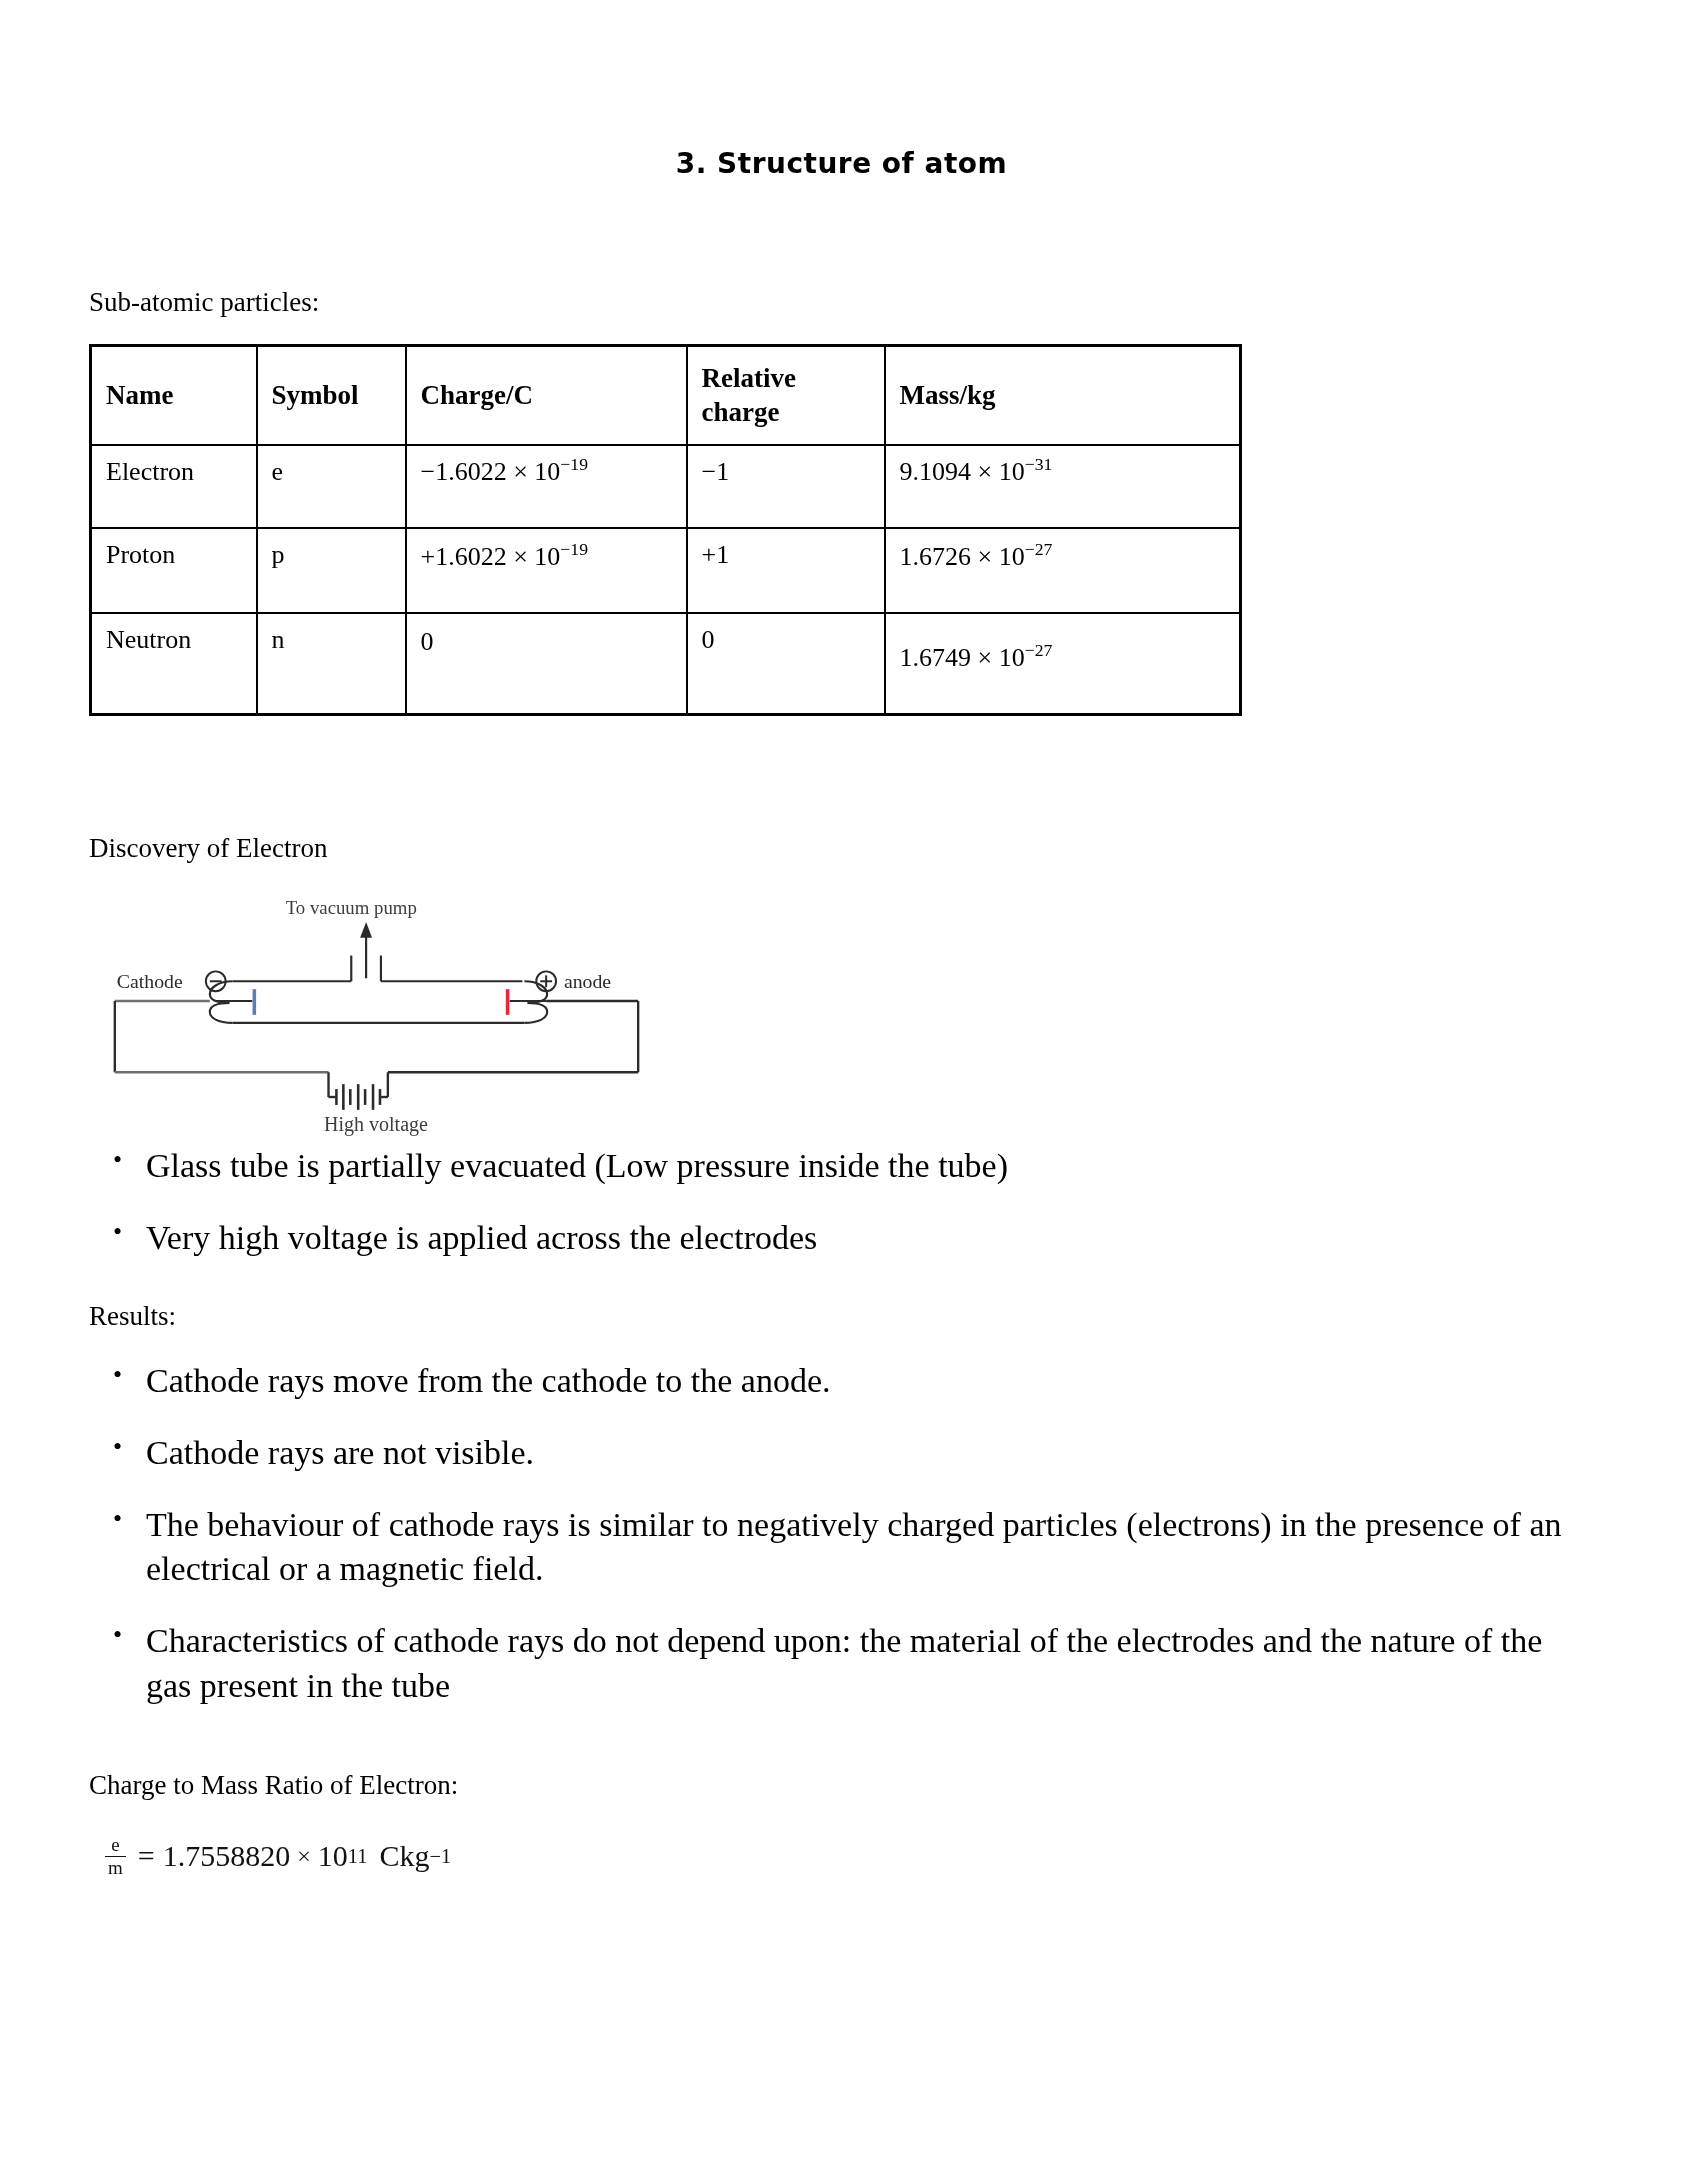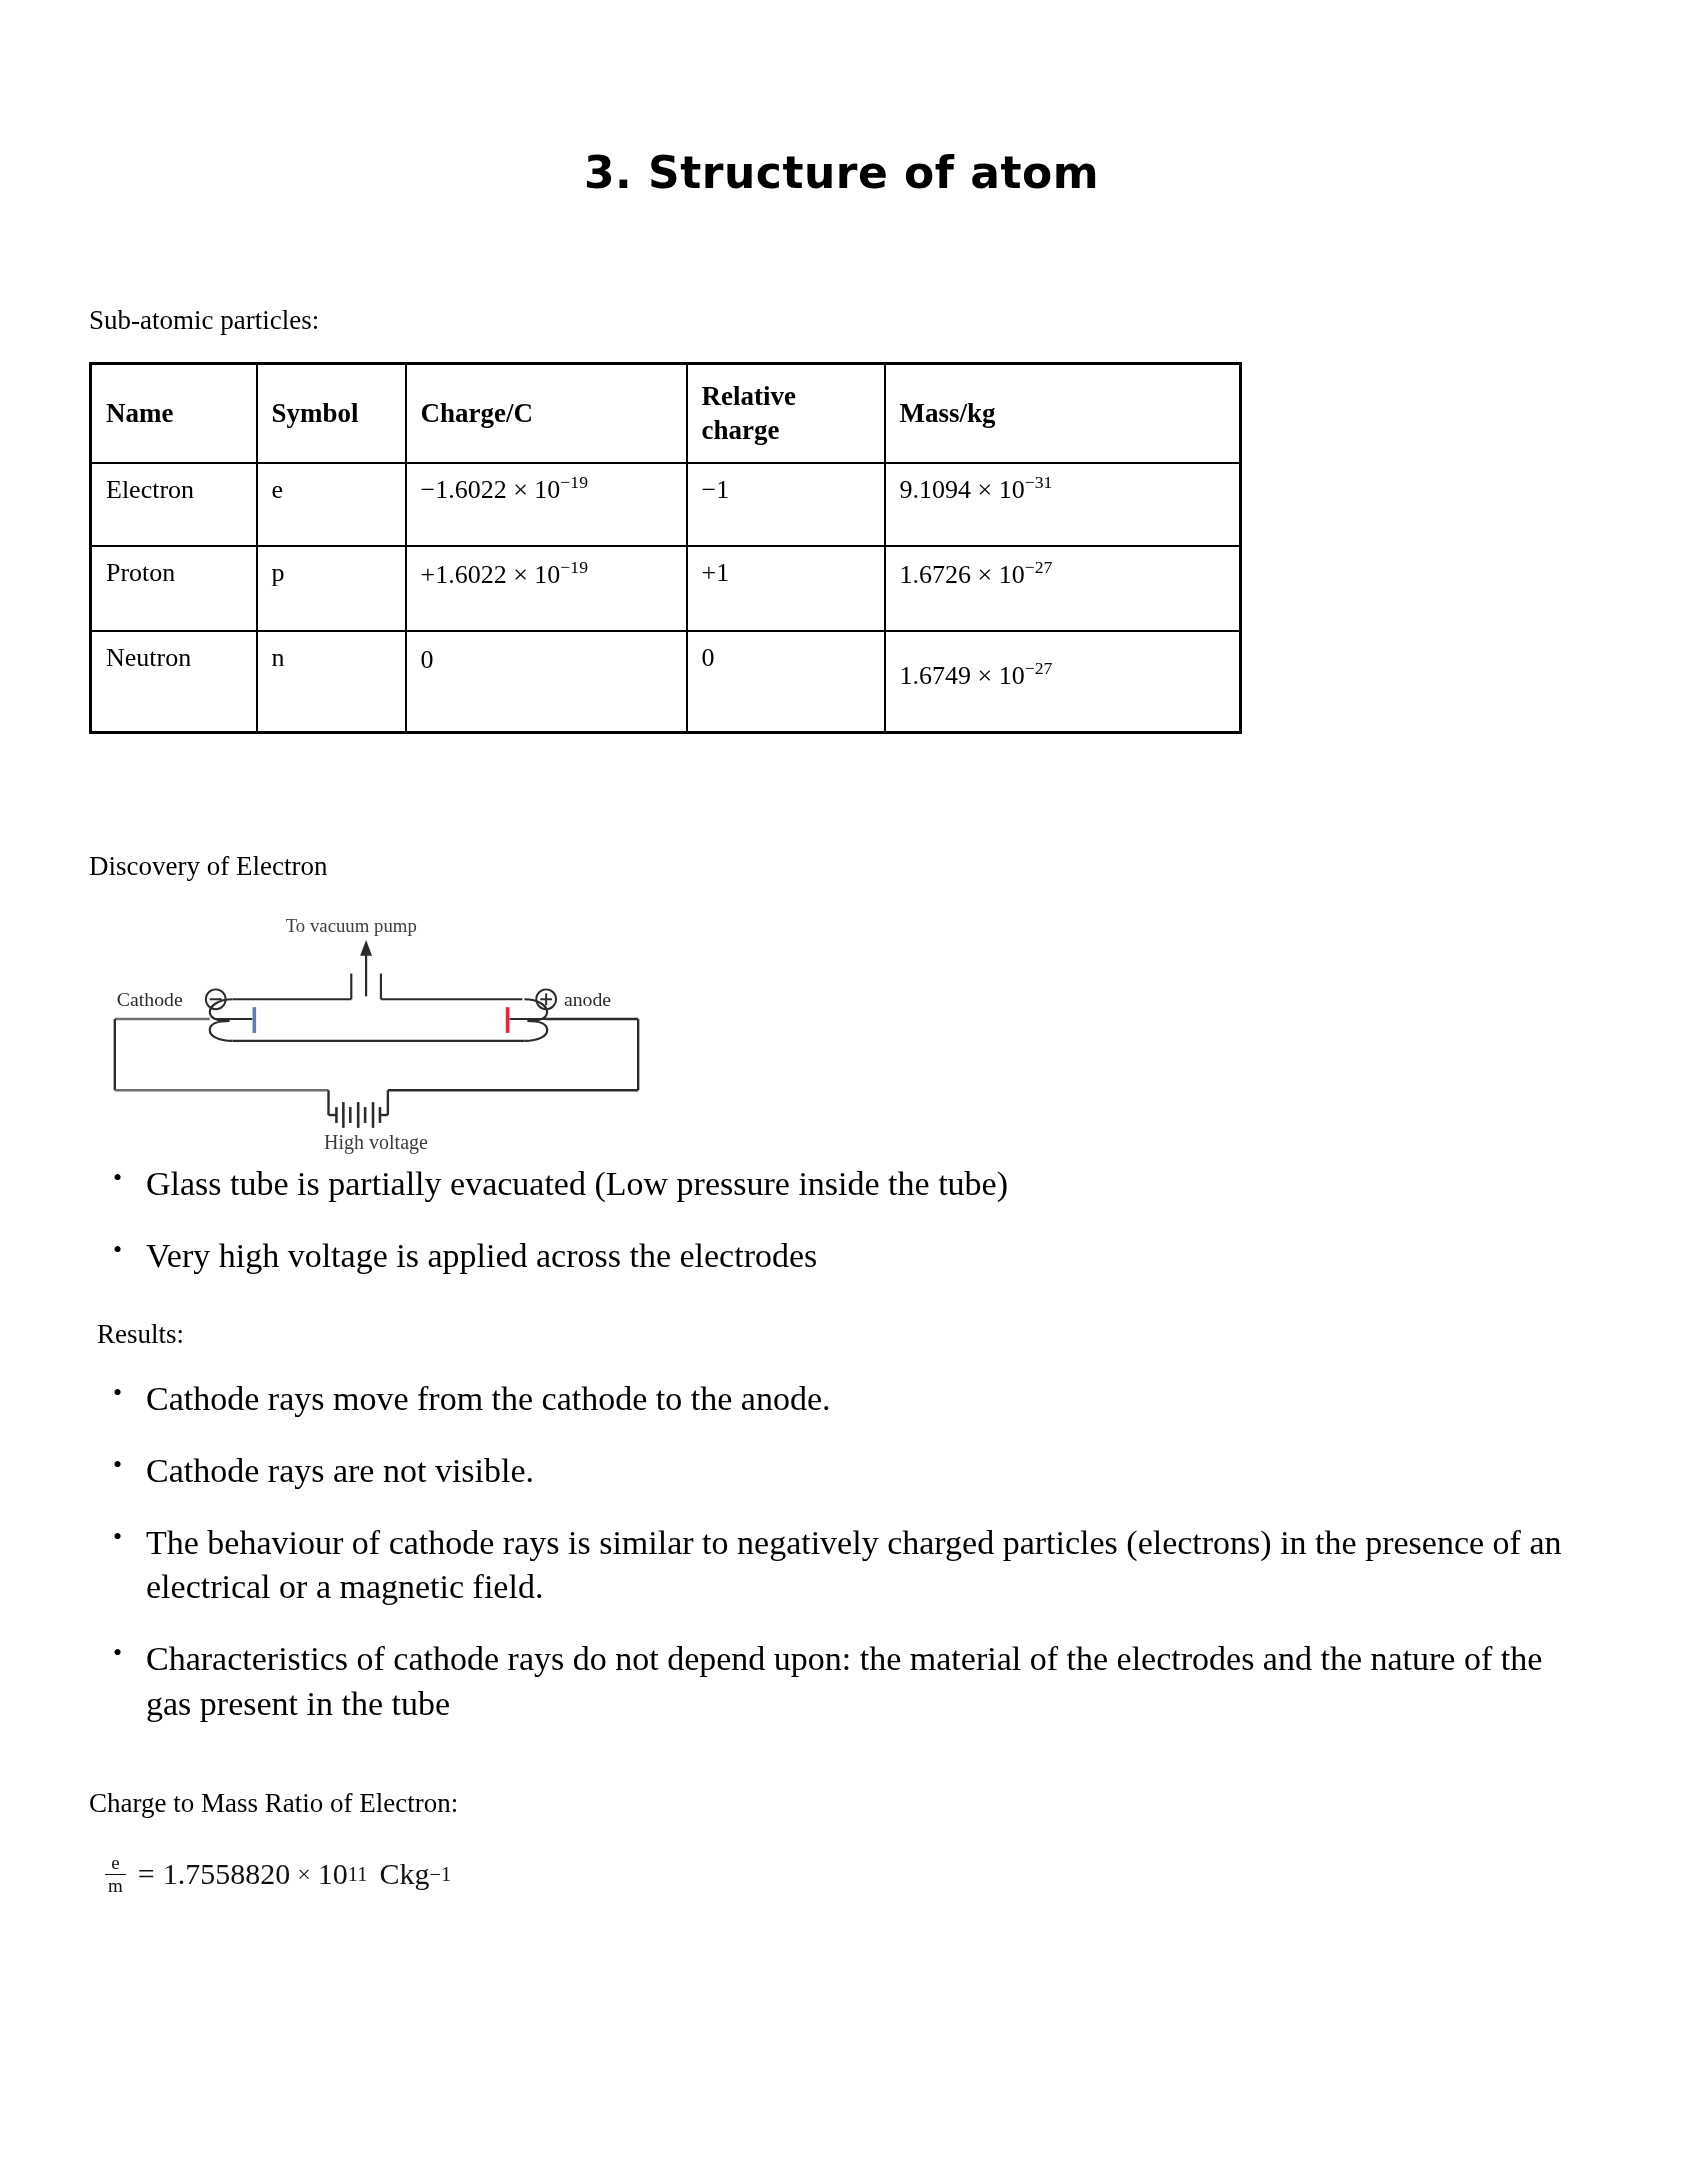--- a/index.html
+++ b/index.html
@@ -21,37 +21,37 @@
     height: 2178px;
     box-sizing: border-box;
     padding: 0 89px;
   }
 
   
   .doc-title {
     text-align: center;
     font-family: "DejaVu Sans", "Liberation Sans", sans-serif;
     font-weight: bold;
-    font-size: 44px;
+    font-size: 28px;
     letter-spacing: 0.5px;
     margin: 0;
     padding-top: 147px;
     color: #000;
   }
 
   
   .heading {
     font-family: "Liberation Serif", "DejaVu Serif", serif;
     font-weight: normal;
     font-size: 27px;
     color: #000;
   }
   #sub-atomic-heading { margin-top: 107px; }
   #discovery-heading  { margin-top: 0; }
-  #results-heading    { margin-top: 0; margin-left: 8px; }
+  #results-heading    { margin-top: 0; }
   #ratio-heading      { margin-top: 0; }
 
   
   .particles-table {
     border-collapse: collapse;
     margin-top: 26px;
     width: 953px;
     table-layout: fixed;
     border: 3px solid #000;
   }

